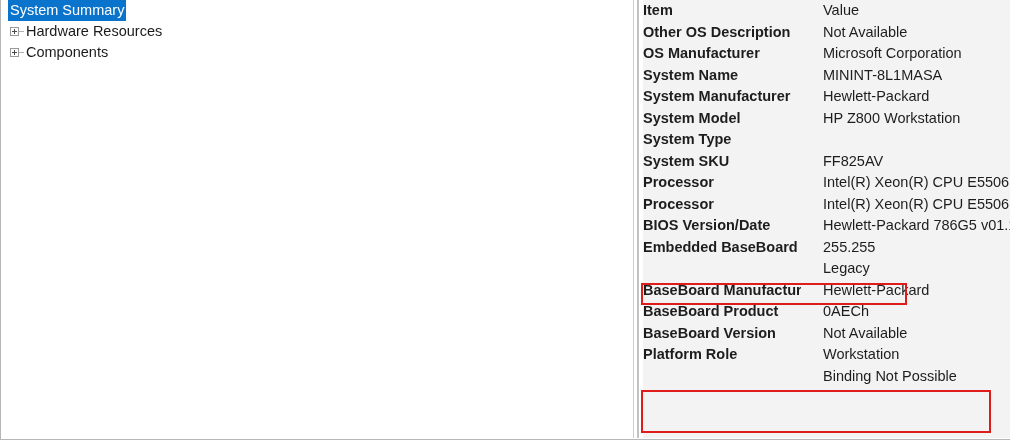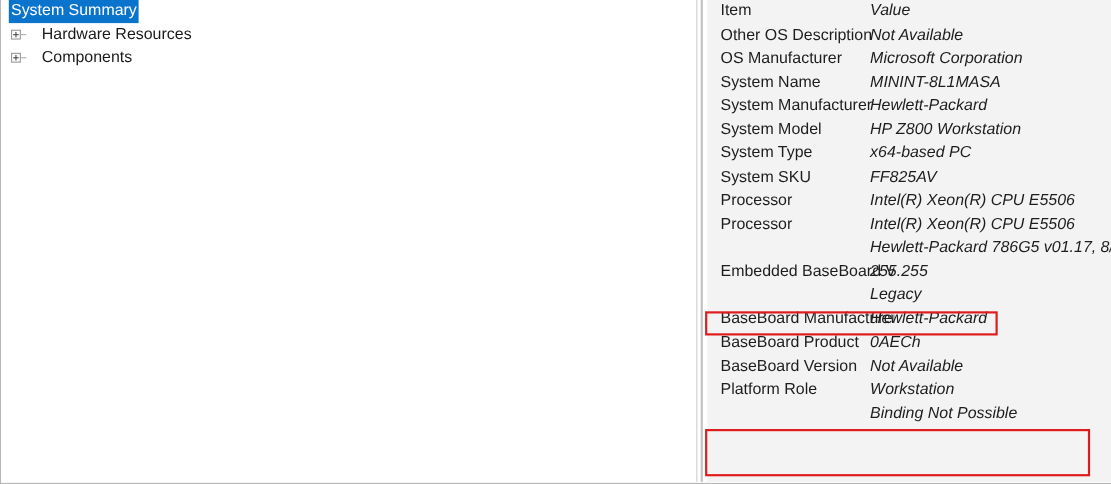--- a/index.html
+++ b/index.html
@@ -36,21 +36,21 @@
     height: 21px;
     line-height: 21px;
     font-size: 14.5px;
     color: #1b1b1b;
     white-space: nowrap;
   }
   .tree-row.root {
     padding-left: 7px;
   }
   .tree-row.child {
-    padding-left: 37px;
+    padding-left: 25px;
   }
   .tree-label {
     display: inline-block;
     vertical-align: top;
   }
   .tree-row.selected .tree-label {
     background: #0a74cd;
     color: #ffffff;
     padding: 0 2px;
   }
@@ -131,33 +131,33 @@
   .detail-row {
     position: relative;
     height: 21.5px;
     line-height: 21.5px;
     font-size: 14.5px;
     color: #1d1d1d;
     white-space: nowrap;
   }
   .col-item {
     position: absolute;
-    left: 12px;
+    left: 0;
     top: 0;
     width: 158px;
     overflow: hidden;
     text-overflow: clip;
     white-space: nowrap;
+    font-weight: bold;
   }
   .col-value {
     position: absolute;
-    left: 148px;
-    top: 0;
-    white-space: nowrap;
-    font-style: italic;
+    left: 180px;
+    top: 0;
+    white-space: nowrap;
   }
 
   
   .redbox {
     position: absolute;
     border: 2px solid #e01b1b;
     box-sizing: border-box;
     pointer-events: none;
     background: transparent;
   }
@@ -228,35 +228,35 @@
         <div class="detail-row">
           <span class="col-item">System Manufacturer</span>
           <span class="col-value">Hewlett-Packard</span>
         </div>
         <div class="detail-row">
           <span class="col-item">System Model</span>
           <span class="col-value">HP Z800 Workstation</span>
         </div>
         <div class="detail-row">
           <span class="col-item">System Type</span>
-          <span class="col-value">x64-based PC</span>
         </div>
         <div class="detail-row">
           <span class="col-item">System SKU</span>
           <span class="col-value">FF825AV</span>
         </div>
         <div class="detail-row">
           <span class="col-item">Processor</span>
           <span class="col-value">Intel(R) Xeon(R) CPU          E5506</span>
         </div>
         <div class="detail-row">
           <span class="col-item">Processor</span>
           <span class="col-value">Intel(R) Xeon(R) CPU          E5506</span>
         </div>
         <div class="detail-row">
+          <span class="col-item">BIOS Version/Date</span>
           <span class="col-value">Hewlett-Packard 786G5 v01.17, 8/</span>
         </div>
         <div class="detail-row">
           <span class="col-item">Embedded BaseBoard V…</span>
           <span class="col-value">255.255</span>
         </div>
         <div class="detail-row">
           <span class="col-value">Legacy</span>
         </div>
         <div class="detail-row">

